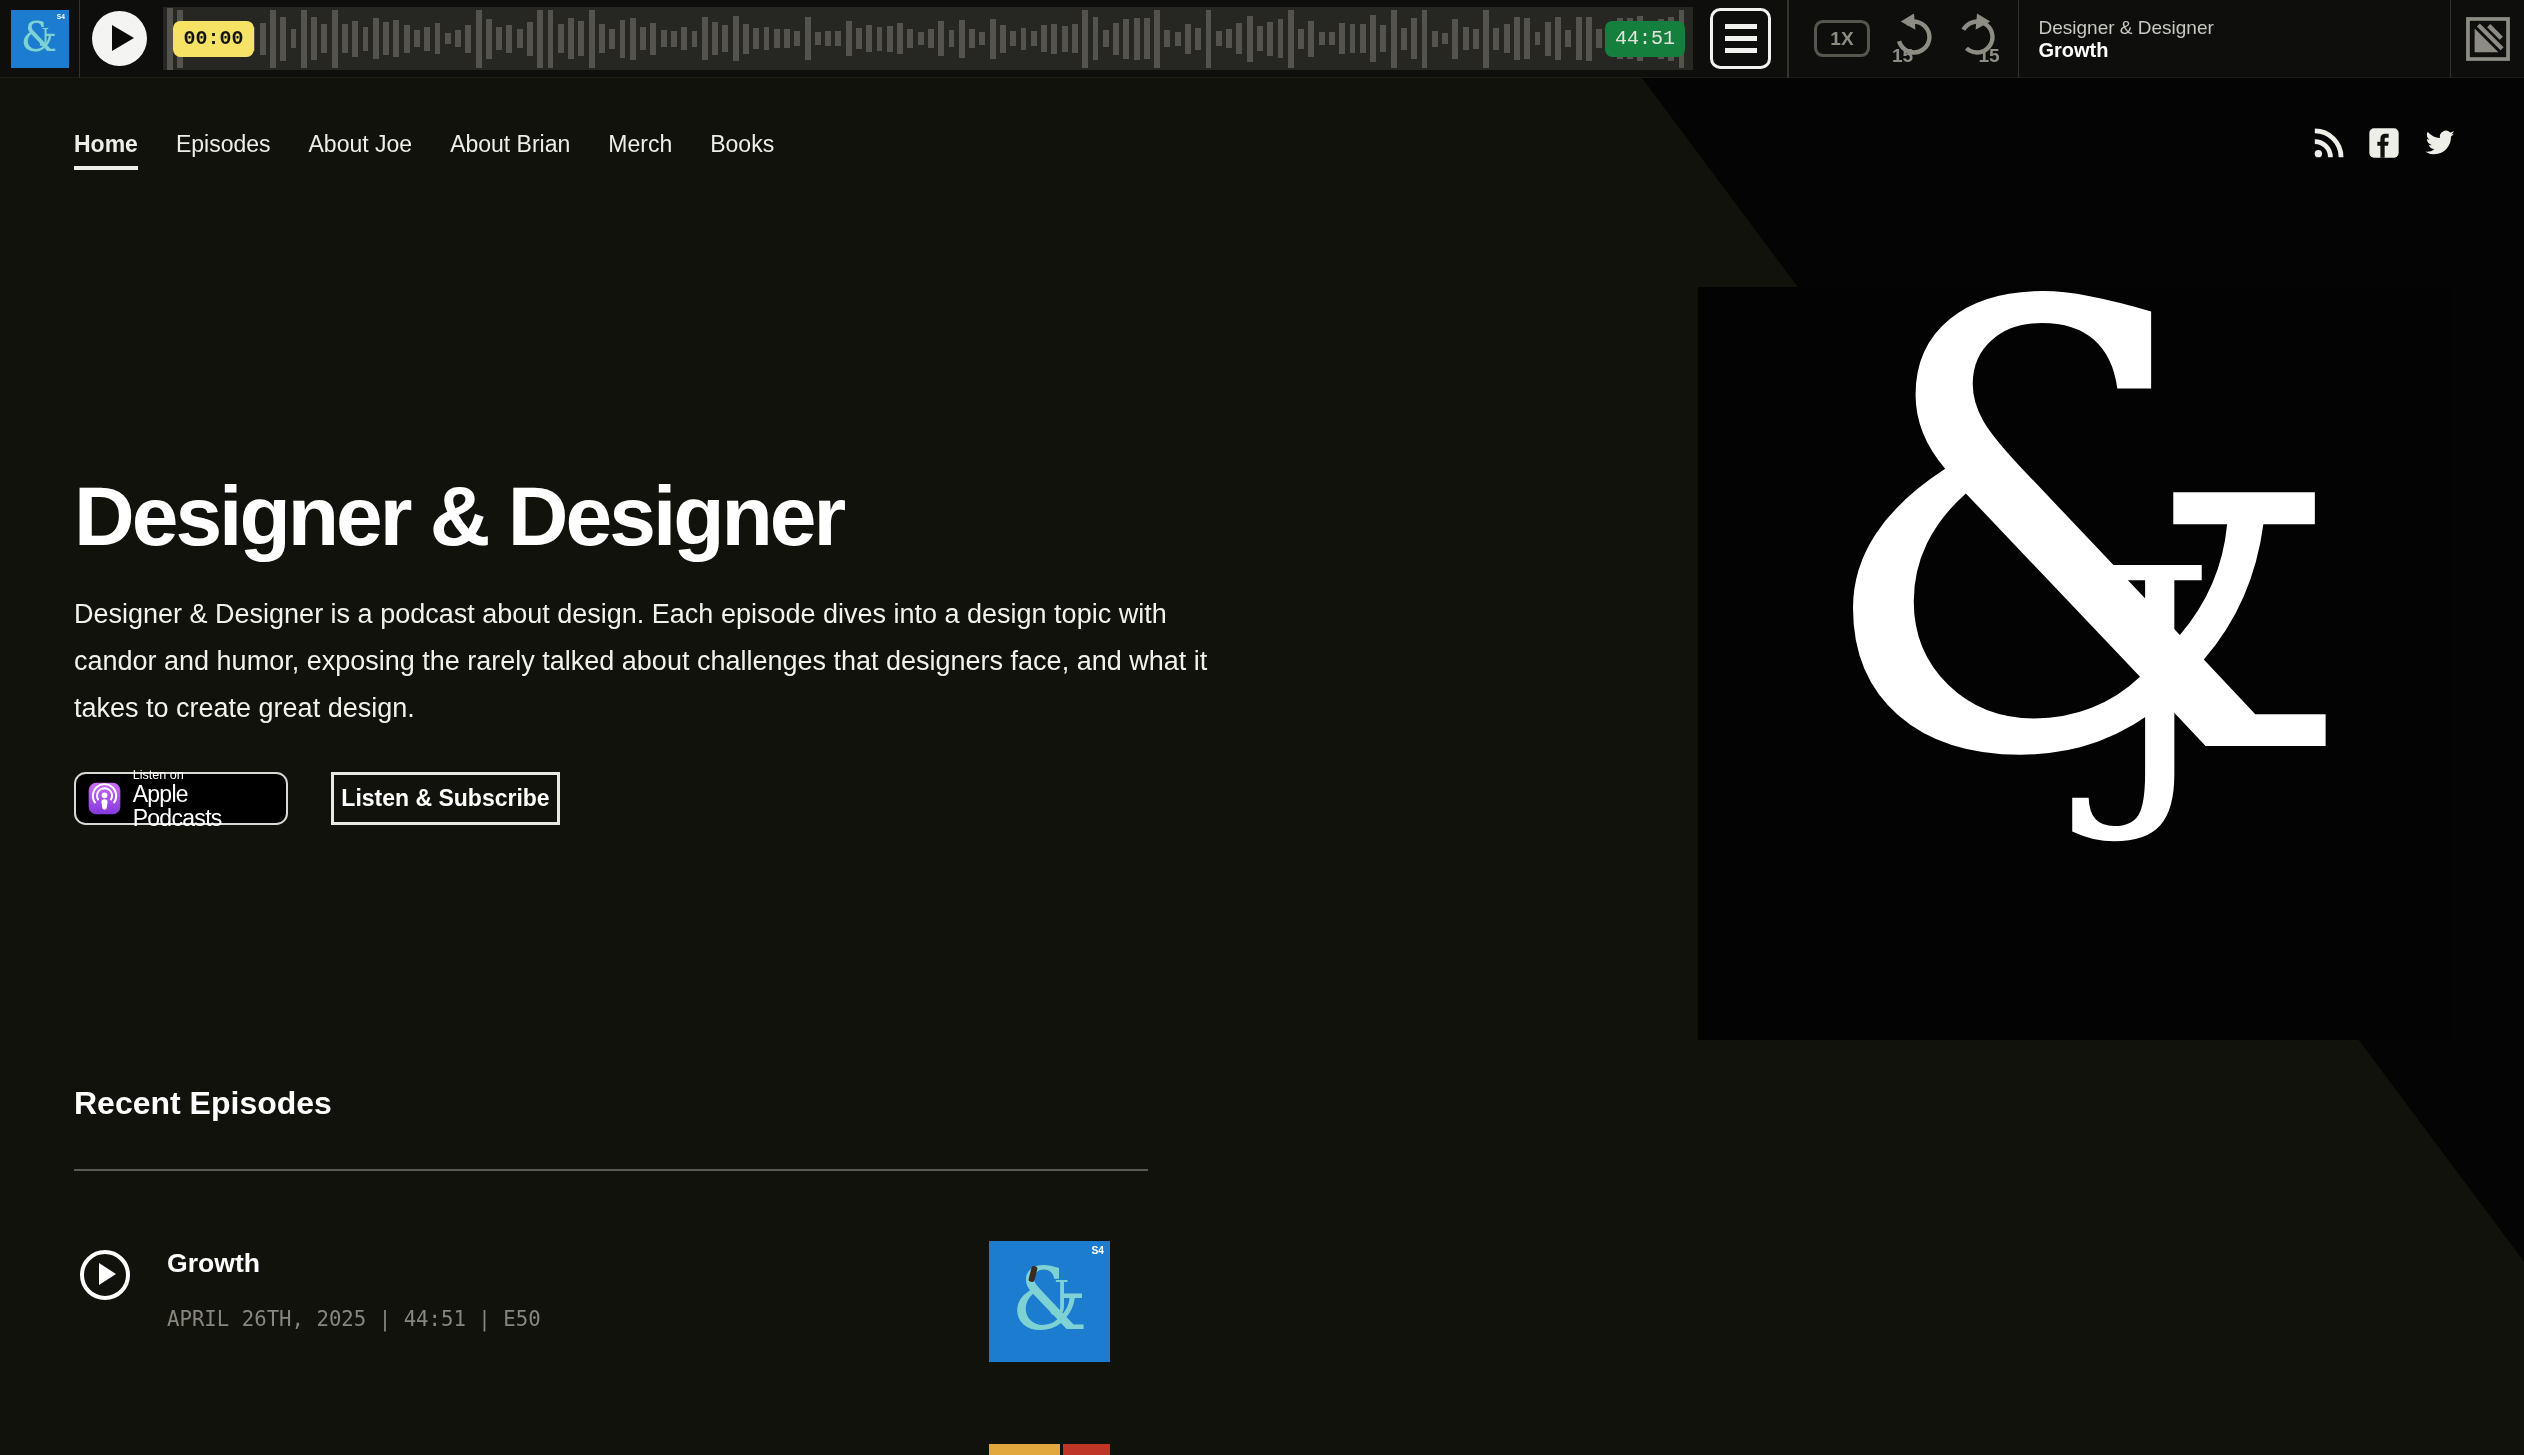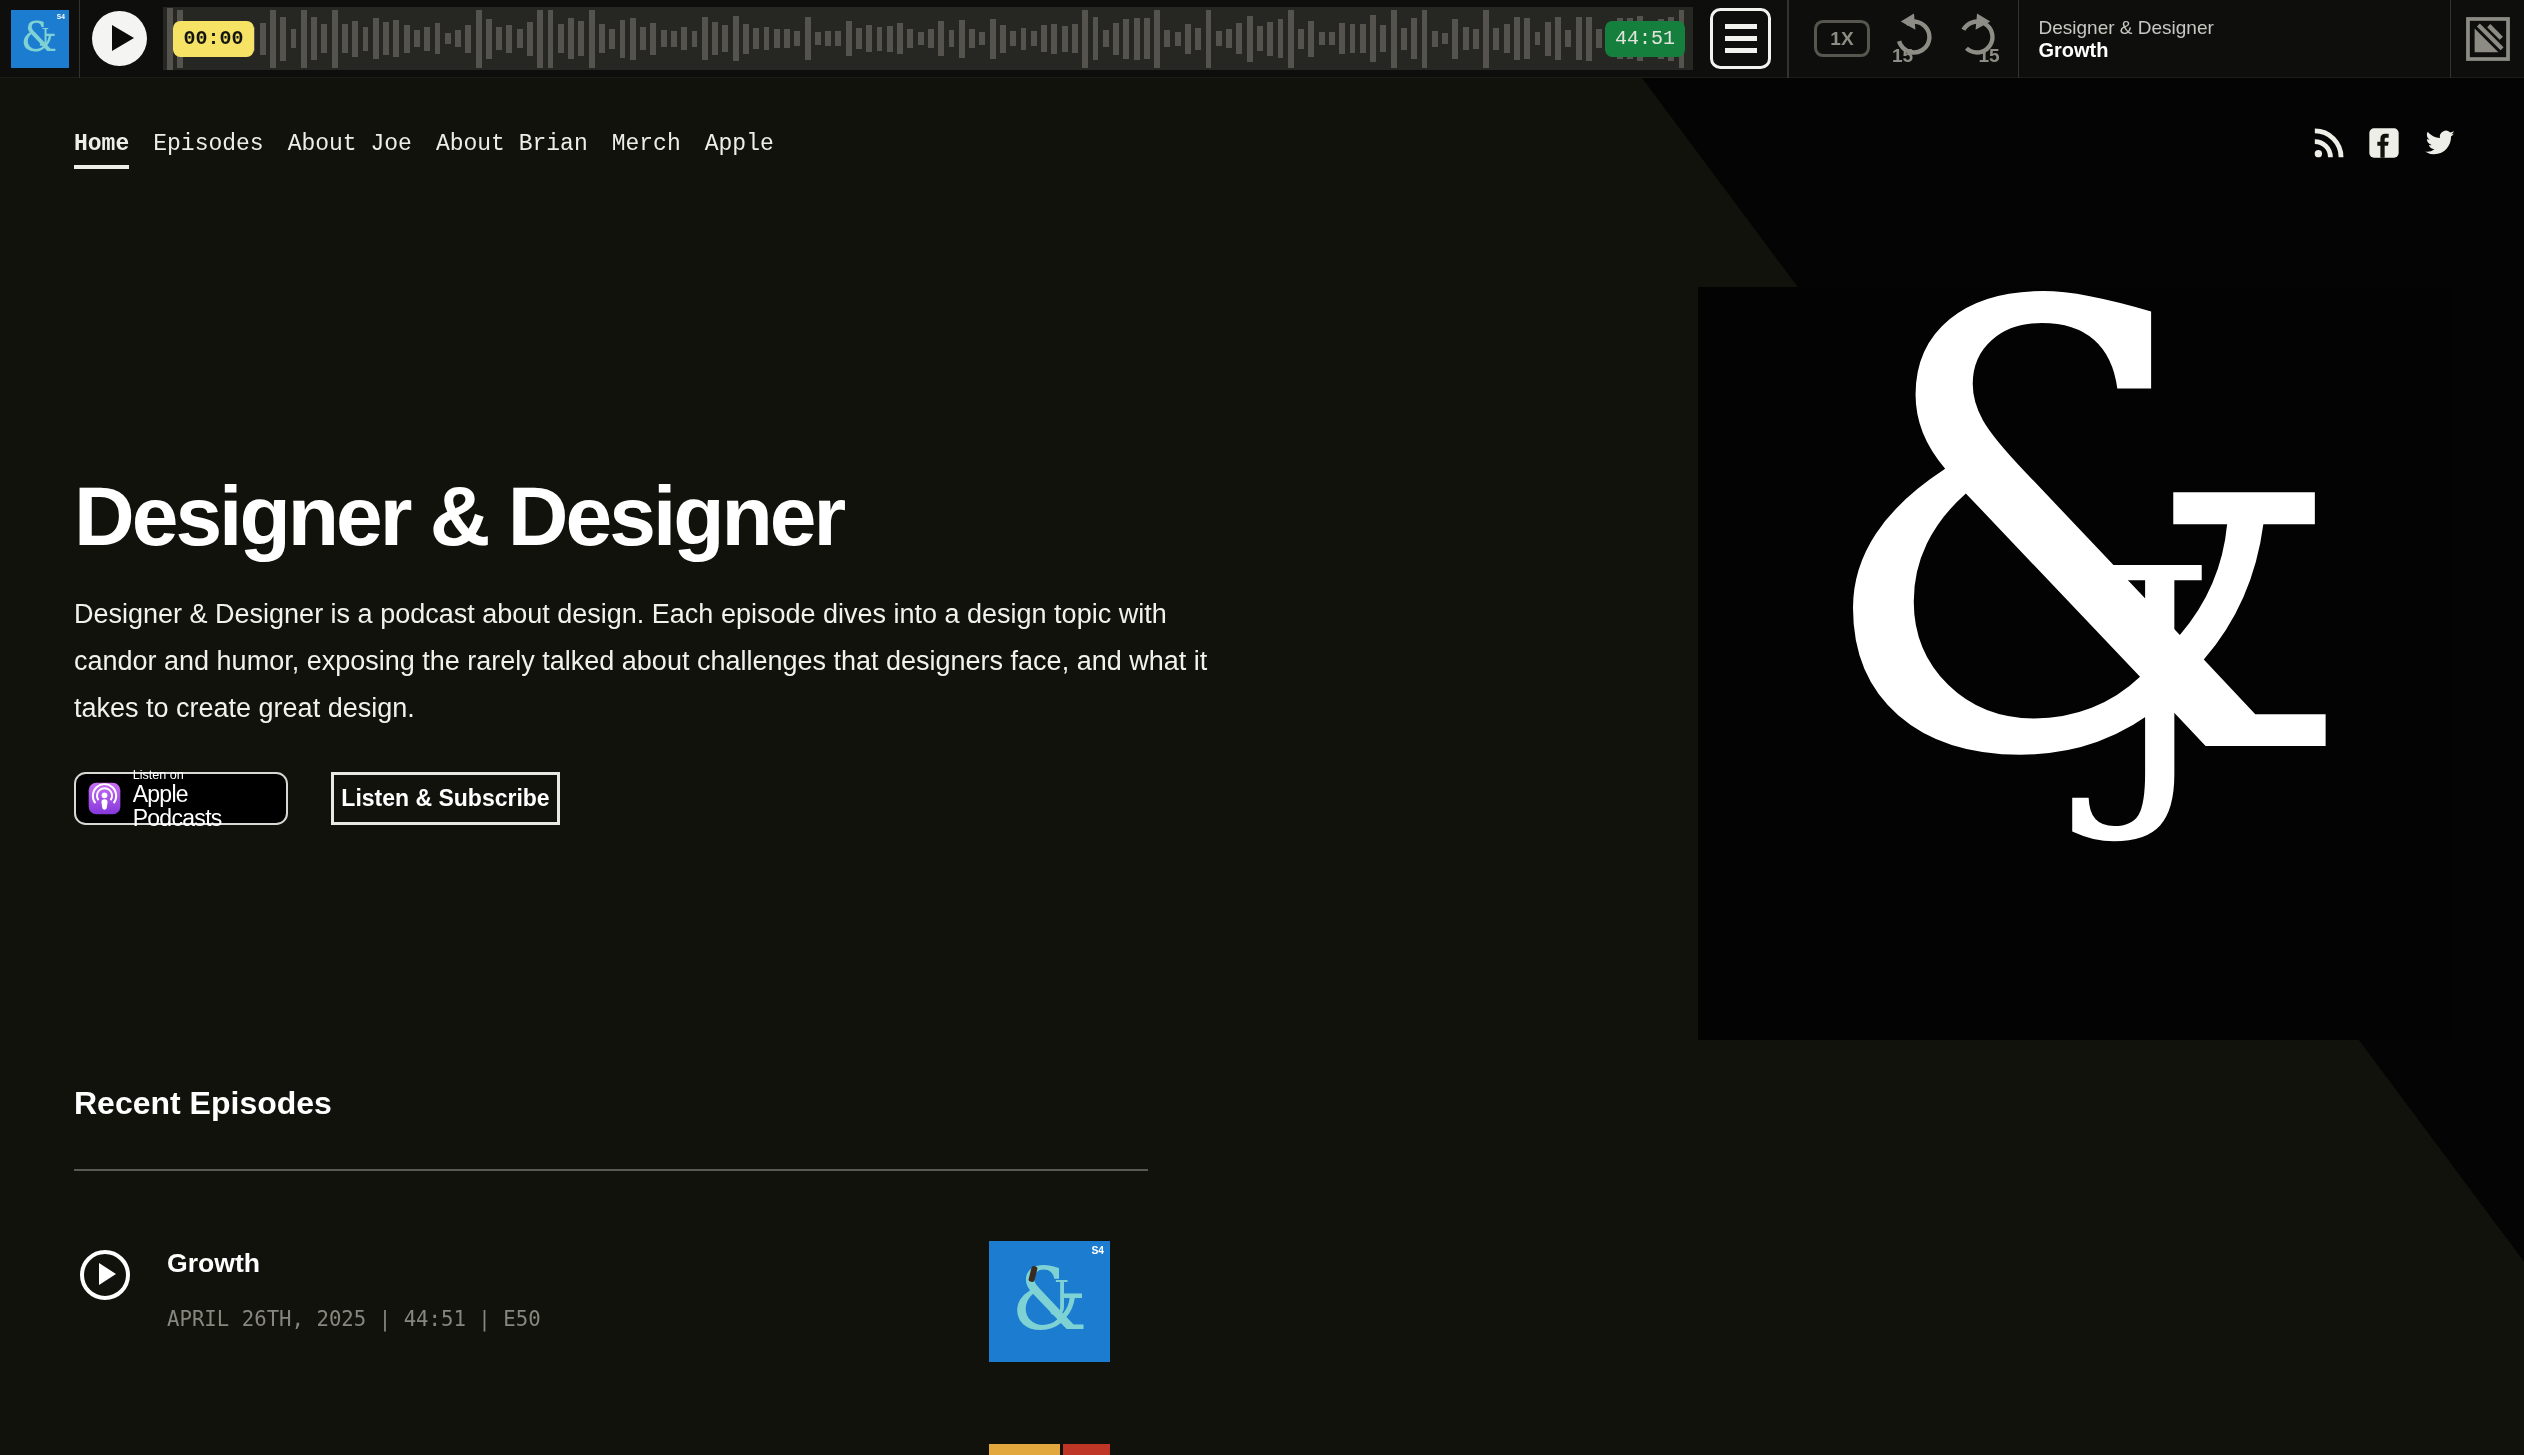--- a/index.html
+++ b/index.html
@@ -53,21 +53,21 @@
     flex:0 0 auto; cursor:pointer; position:relative; }
   .p-skip svg { display:block; }
 
   .p-titles { flex:1 1 auto; padding-left:19px; overflow:hidden; }
   .p-show { color:#c8c8c2; font-size:19px; line-height:23px; }
   .p-ep   { color:#ffffff; font-size:20px; font-weight:bold; line-height:23px; }
   .p-transistor { width:75px; height:78px; border-left:1.5px solid #34342e; display:flex;
     align-items:center; justify-content:center; flex:0 0 auto; cursor:pointer; }
 
   
-  .nav { position:absolute; left:74px; top:131px; display:flex; gap:24px; z-index:5;font-family:Liberation Mono, monospace; }
+  .nav { position:absolute; left:74px; top:131px; display:flex; gap:38px; z-index:5; }
   .nav a { color:#eeeee8; font-size:23px; text-decoration:none; position:relative; }
   .nav a.active { font-weight:bold; }
   .nav a.active::after { content:""; position:absolute; left:0; right:0; bottom:-11.8px; height:3.7px; background:#eeeee8; }
 
   .social { position:absolute; right:68px; top:126px; display:flex; gap:22px; align-items:center; z-index:5; }
   .social .s-icon { display:block; cursor:pointer; }
 
   
   .hero { position:absolute; left:74px; top:472px; width:1255px; z-index:5; }
   .hero h1 { color:#ffffff; font-size:84px; font-weight:bold; letter-spacing:-3px; line-height:1.05; }
@@ -331,21 +331,21 @@
     </svg>
   </div>
 </header>
 
 <nav class="nav">
   <a href="#" class="active">Home</a>
   <a href="#">Episodes</a>
   <a href="#">About Joe</a>
   <a href="#">About Brian</a>
   <a href="#">Merch</a>
-  <a href="#">Apple</a>
+  <a href="#">Books</a>
 </nav>
 
 <div class="social">
   <svg class="s-icon" width="34" height="34" viewBox="0 0 24 24">
     <circle cx="4.5" cy="19.5" r="2.6" fill="#eeeee8"></circle>
     <path d="M2 11a11 11 0 0 1 11 11" fill="none" stroke="#eeeee8" stroke-width="3.4"></path>
     <path d="M2 3.5A18.5 18.5 0 0 1 20.5 22" fill="none" stroke="#eeeee8" stroke-width="3.4"></path>
   </svg>
   <svg class="s-icon" width="32" height="32" viewBox="0 0 24 24">
     <rect x="1" y="1" width="22" height="22" rx="3.5" fill="#eeeee8"></rect>

